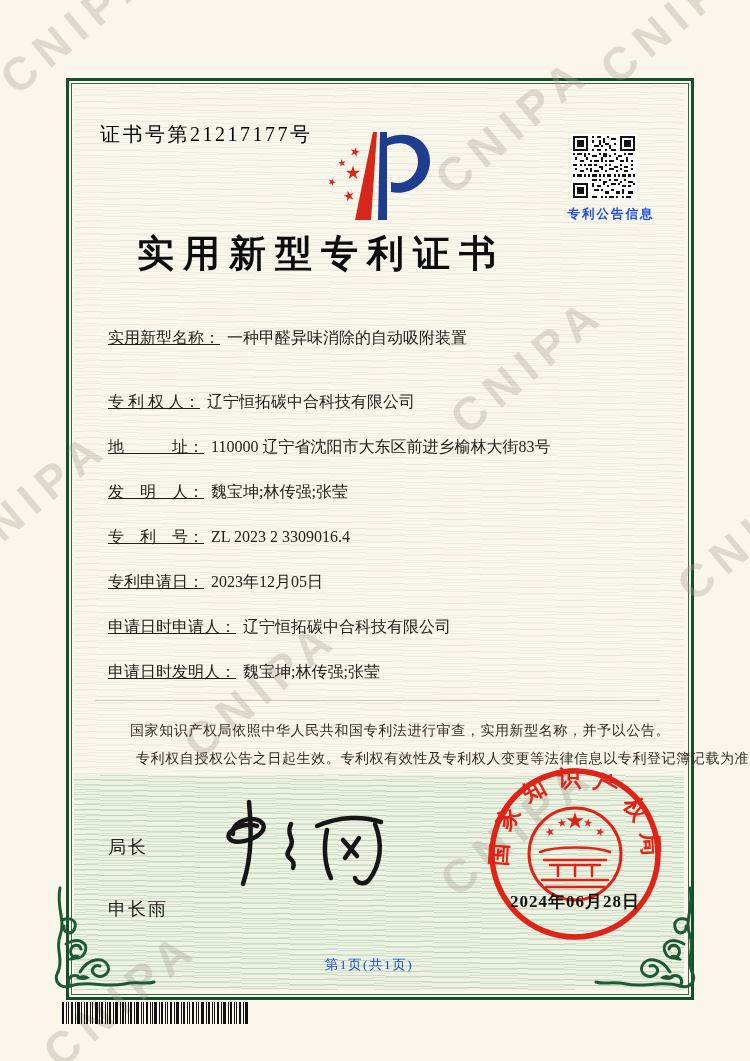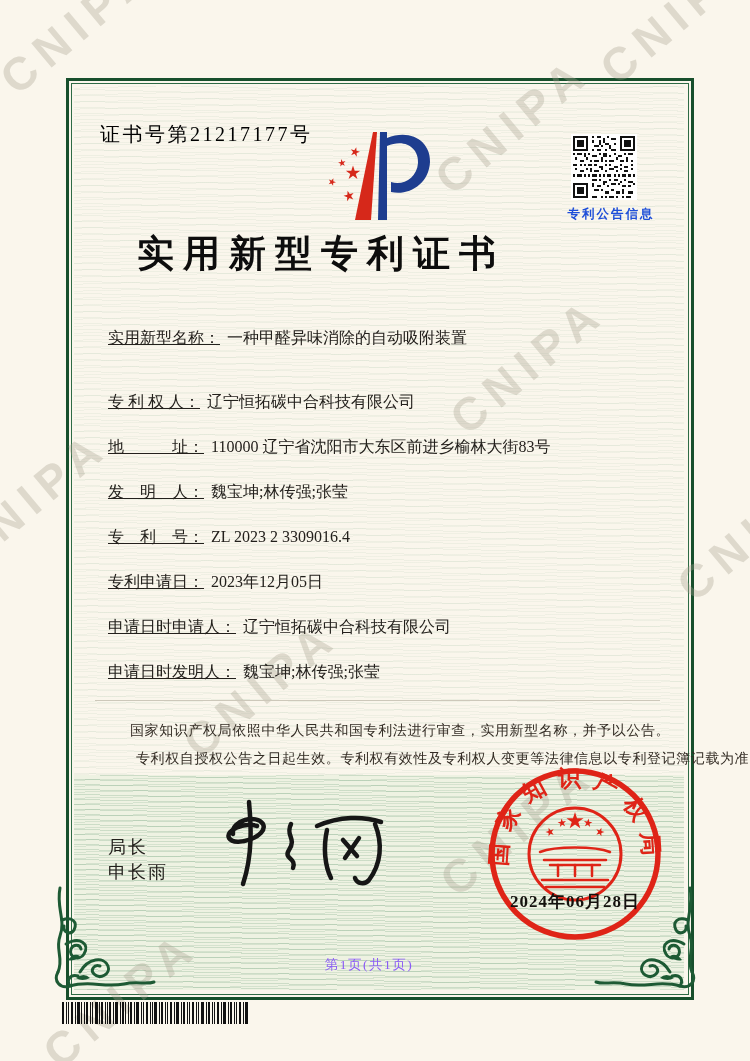--- a/index.html
+++ b/index.html
@@ -54,28 +54,28 @@
   .row .lbl{white-space:pre;text-decoration:underline;}
   .row .val{padding-left:7px;}
   .row .col2{position:absolute;left:330px;top:0;}
   
   .divider{position:absolute;left:95px;top:700px;width:565px;height:1px;background:#cdc8ba;}
   .body-line{position:absolute;font-size:14px;letter-spacing:0.6px;color:#332c24;white-space:nowrap;}
   #body1{left:130px;top:722px;}
   #body2{left:92px;top:750px;margin-left:44px;}
   
   .officer-title{position:absolute;left:108px;top:835px;font-size:18px;letter-spacing:2px;color:#23201c;}
-  .officer-name{position:absolute;left:108px;top:860px;font-size:18px;letter-spacing:2px;color:#23201c;}
+  .officer-name{position:absolute;left:108px;top:897px;font-size:18px;letter-spacing:2px;color:#23201c;}
   .signature{position:absolute;left:205px;top:796px;width:195px;height:95px;}
   .seal{position:absolute;left:480px;top:766px;width:190px;height:180px;}
   .seal-date{position:absolute;left:480px;top:890px;width:190px;text-align:center;
     font-size:17px;font-weight:bold;letter-spacing:1px;color:#14110e;}
   
   .page-footer{position:absolute;left:0;top:956px;width:738px;text-align:center;
-    font-size:13.5px;letter-spacing:1.5px;color:#8b5cf6;}
+    font-size:13.5px;letter-spacing:1.5px;color:#1d4ed8;}
   .barcode{position:absolute;left:62px;top:1002px;width:186px;height:22px;}
 </style>
 </head>
 <body>
 
 <svg width="0" height="0" style="position:absolute" aria-hidden="true">
   <defs>
     <polygon id="star5" points="0,-1 .225,-.309 .951,-.309 .363,.118 .588,.809 0,.382 -.588,.809 -.363,.118 -.951,-.309 -.225,-.309"></polygon>
   </defs>
 </svg>

